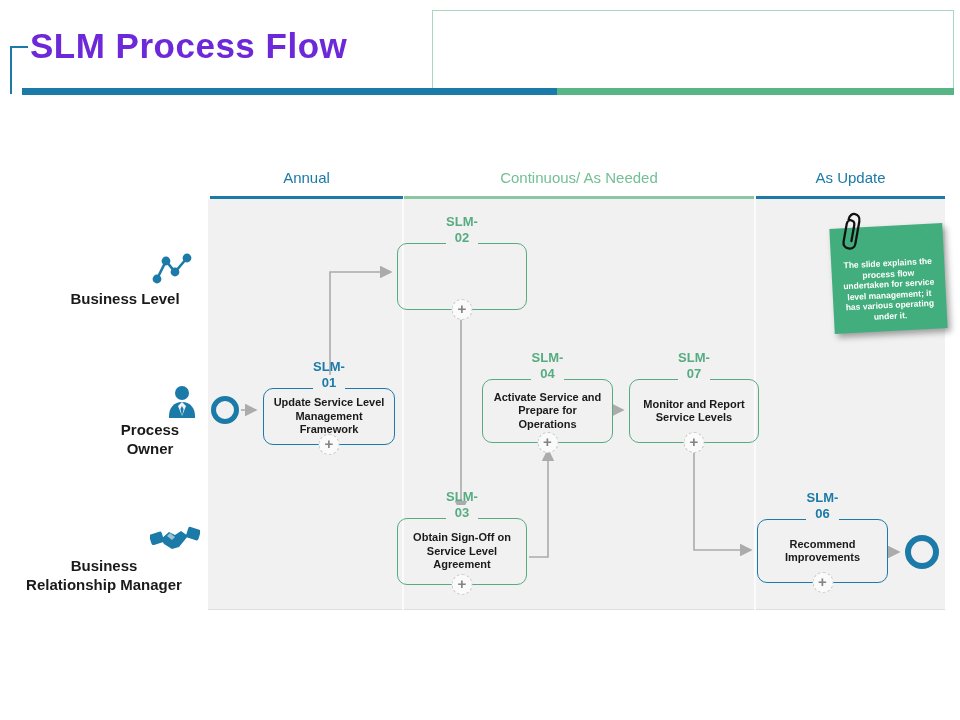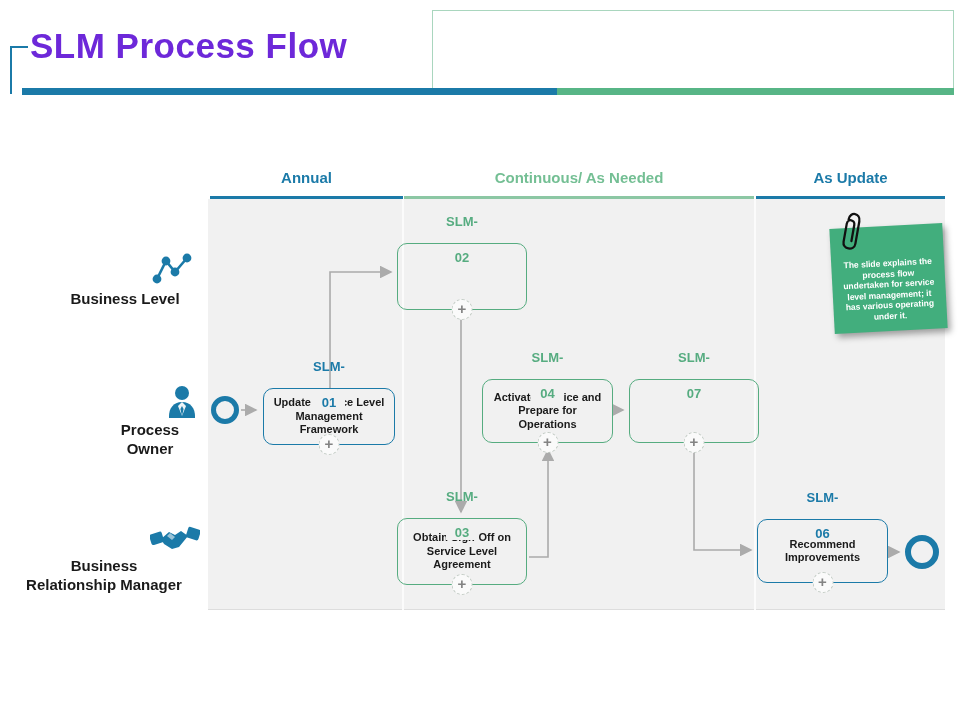--- a/index.html
+++ b/index.html
@@ -13,35 +13,35 @@
 
   
   .slide-title{left:30px; top:26px; font-size:35px; font-weight:bold; color:#6d28d9; letter-spacing:.5px;}
   .bracket-v{left:10px; top:46px; width:2px; height:48px; background:var(--blue);}
   .bracket-h{left:10px; top:46px; width:18px; height:2px; background:var(--blue);}
   .underline-blue{left:22px; top:88px; width:535px; height:7px; background:var(--blue);}
   .underline-green{left:557px; top:88px; width:397px; height:7px; background:#57B586;}
   .tr-outline{left:432px; top:10px; width:522px; height:85px; border:1px solid #A9D6BE; background:#fff;}
 
   
-  .col-head{top:169px; font-size:15px; font-weight:bold; text-align:center;}
+  .col-head{top:169px; font-size:15px; font-weight:normal; text-align:center;}
   .col-rule{top:196px; height:3px;}
 
   
   .panel{left:208px; top:199px; width:737px; height:411px; background:var(--panel); border-bottom:1px solid #ddd;}
   .col-div{top:199px; width:2px; height:411px; background:#fbfbfb;}
 
   
   .lane-label{font-size:15px; font-weight:bold; color:var(--ink); text-align:center; white-space:pre-line; line-height:19px;}
 
   
   .step-box{border:1.5px solid; border-radius:10px; display:flex; align-items:center; justify-content:flex-start; padding:3px 6px; text-align:center;}
   .step-box.b{border-color:var(--blue);} .step-box.g{border-color:var(--green);}
   .step-title{position:absolute; top:-30px; left:0; right:0; text-align:center; font-size:13px; font-weight:bold; line-height:15px;}
-  .step-title .num{display:inline-block; background:var(--panel); padding:0 9px; position:relative; top:1px;margin-top:20px;}
+  .step-title .num{display:inline-block; background:var(--panel); padding:0 9px; position:relative; top:1px;}
   .b .step-title, .title-b{color:var(--blue);} .g .step-title, .title-g{color:var(--green);}
   .step-text{font-size:11px; font-weight:bold; color:var(--ink); line-height:13.5px;}
   .plus-badge{position:absolute; bottom:-11px; left:50%; transform:translateX(-50%); width:21px; height:21px;
     border-radius:50%; background:#fafafa; border:1px dashed #c3ccc5; color:#838383; font-size:15px; font-weight:bold;
     line-height:18px; text-align:center; z-index:3;}
 
   
   .event-circle{border-radius:50%; border:5px solid var(--blue); background:transparent;}
 
   
@@ -151,20 +151,21 @@
 </div>
 
 <div class="abs step-box g" style="left:482px;top:379px;width:131px;height:64px;">
   <div class="step-title"><span>SLM-</span><br><span class="num">04</span></div>
   <div class="step-text">Activate Service and Prepare for Operations</div>
   <div class="plus-badge">+</div>
 </div>
 
 <div class="abs step-box g" style="left:629px;top:379px;width:130px;height:64px;">
   <div class="step-title"><span>SLM-</span><br><span class="num">07</span></div>
+  <div class="step-text">Monitor and Report Service Levels</div>
   <div class="plus-badge">+</div>
 </div>
 
 <div class="abs step-box b" style="left:757px;top:519px;width:131px;height:64px;">
   <div class="step-title"><span>SLM-</span><br><span class="num">06</span></div>
   <div class="step-text">Recommend Improvements</div>
   <div class="plus-badge">+</div>
 </div>
 
 <div class="abs note">

